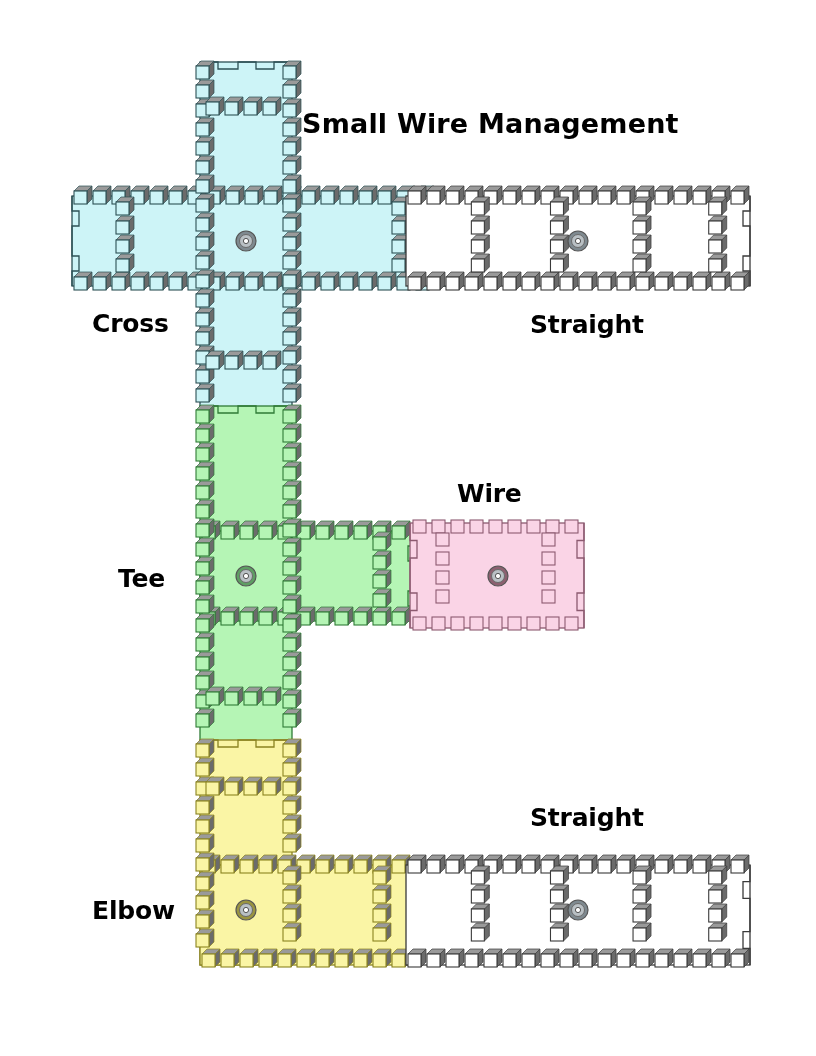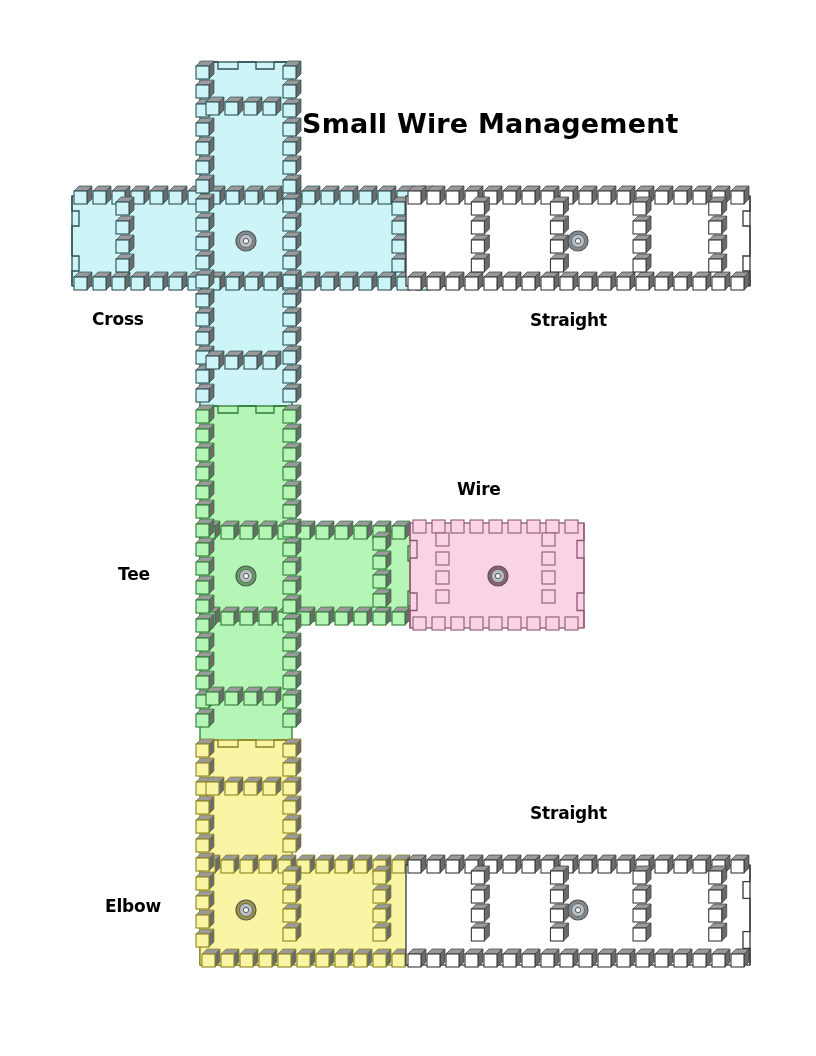--- a/index.html
+++ b/index.html
@@ -34,21 +34,21 @@
     font-weight: bold;
     color: #000000;
     white-space: nowrap;
     letter-spacing: -0.2px;
   }
   .lbl-title {
     font-size: 27px;
     letter-spacing: 0.2px;
   }
   .lbl-part {
-    font-size: 17px;
+    font-size: 25px;
   }
 </style>
 </head>
 <body>
 
 <div id="stage">
 
   <svg class="diagram-svg" id="art" viewBox="0 0 816 1056" xmlns="http://www.w3.org/2000/svg">
       <g>
         <rect x="186" y="62" width="92" height="346" fill="#cdf4f7" stroke="#2c5055" stroke-width="1.3"></rect>
@@ -1079,15 +1079,15 @@
   <div class="lbl lbl-part" style="left:78px; top:309px;">Cross</div>
 
   <div class="lbl lbl-part" style="left:516px; top:310px;">Straight</div>
 
   <div class="lbl lbl-part" style="left:443px; top:479px;">Wire</div>
 
   <div class="lbl lbl-part" style="left:104px; top:564px;">Tee</div>
 
   <div class="lbl lbl-part" style="left:516px; top:803px;">Straight</div>
 
-  <div class="lbl lbl-part" style="left:78px; top:896px;margin-left:13px;">Elbow</div>
+  <div class="lbl lbl-part" style="left:78px; top:896px;">Elbow</div>
 
 </div>
 
 </body></html>

